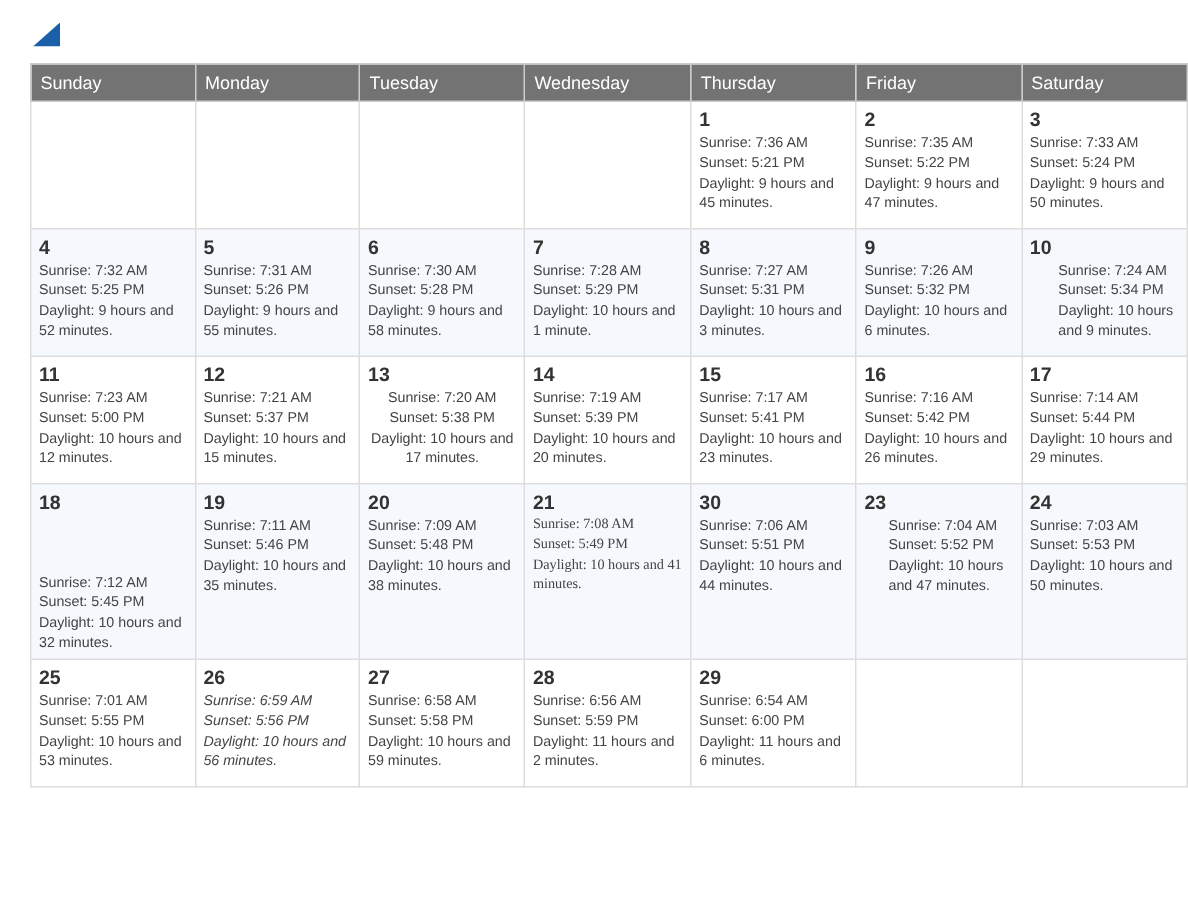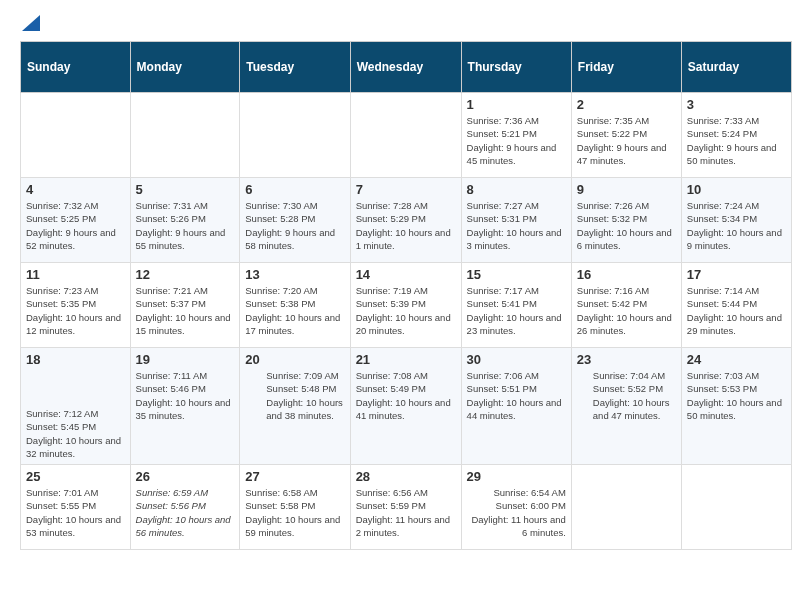--- a/index.html
+++ b/index.html
@@ -10,25 +10,25 @@
     .logo { display: flex; flex-direction: column; }
     
     .title-block { text-align: right; }
     .month-title { font-size: 36px; font-weight: bold; color: #333; }
     .location-title { font-size: 16px; color: #555; }
     
     .calendar { width: 100%; border-collapse: collapse; margin: 0 10px; }
     .calendar-wrapper { padding: 0 10px 10px 10px; }
     
     .cal-header th {
-      background-color: #0c4a6e;
+      background-color: #737373;
       color: white;
-      padding: 18px 6px;
+      padding: 5px 6px;
       font-size: 12px;
-      font-weight: bold;
+      font-weight: normal;
       text-align: left;
       border: 1px solid #ccc;
     }
     
     .calendar td {
       width: 113px;
       vertical-align: top;
       border: 1px solid #ddd;
       padding: 4px 5px;
       font-size: 10px;
@@ -136,41 +136,41 @@
 Daylight: 10 hours and 3 minutes.</div>
           </td>
           <td>
             <span class="day-num">9</span>
             <div class="day-info" style="white-space: pre-line;">Sunrise: 7:26 AM
 Sunset: 5:32 PM
 Daylight: 10 hours and 6 minutes.</div>
           </td>
           <td>
             <span class="day-num">10</span>
-            <div class="day-info" style="white-space: pre-line;">Sunrise: 7:24 AM
+            <div class="day-info" style="white-space: pre-line; margin-left: 19px;">Sunrise: 7:24 AM
 Sunset: 5:34 PM
 Daylight: 10 hours and 9 minutes.</div>
           </td>
         </tr>
         <tr class="row-even">
           <td>
             <span class="day-num">11</span>
             <div class="day-info" style="white-space: pre-line;">Sunrise: 7:23 AM
-Sunset: 5:35 PM
+Sunset: 5:00 PM
 Daylight: 10 hours and 12 minutes.</div>
           </td>
           <td>
             <span class="day-num">12</span>
             <div class="day-info" style="white-space: pre-line;">Sunrise: 7:21 AM
 Sunset: 5:37 PM
 Daylight: 10 hours and 15 minutes.</div>
           </td>
           <td>
             <span class="day-num">13</span>
-            <div class="day-info" style="white-space: pre-line;">Sunrise: 7:20 AM
+            <div class="day-info" style="white-space: pre-line; text-align: center;">Sunrise: 7:20 AM
 Sunset: 5:38 PM
 Daylight: 10 hours and 17 minutes.</div>
           </td>
           <td>
             <span class="day-num">14</span>
             <div class="day-info" style="white-space: pre-line;">Sunrise: 7:19 AM
 Sunset: 5:39 PM
 Daylight: 10 hours and 20 minutes.</div>
           </td>
           <td>
@@ -200,27 +200,27 @@
 Daylight: 10 hours and 32 minutes.</div>
           </td>
           <td>
             <span class="day-num">19</span>
             <div class="day-info" style="white-space: pre-line;">Sunrise: 7:11 AM
 Sunset: 5:46 PM
 Daylight: 10 hours and 35 minutes.</div>
           </td>
           <td>
             <span class="day-num">20</span>
-            <div class="day-info" style="white-space: pre-line; margin-left: 21px;">Sunrise: 7:09 AM
+            <div class="day-info" style="white-space: pre-line;">Sunrise: 7:09 AM
 Sunset: 5:48 PM
 Daylight: 10 hours and 38 minutes.</div>
           </td>
           <td>
             <span class="day-num">21</span>
-            <div class="day-info" style="white-space: pre-line;">Sunrise: 7:08 AM
+            <div class="day-info" style="white-space: pre-line; font-family: Liberation Serif, serif;">Sunrise: 7:08 AM
 Sunset: 5:49 PM
 Daylight: 10 hours and 41 minutes.</div>
           </td>
           <td>
             <span class="day-num">30</span>
             <div class="day-info" style="white-space: pre-line;">Sunrise: 7:06 AM
 Sunset: 5:51 PM
 Daylight: 10 hours and 44 minutes.</div>
           </td>
           <td>
@@ -256,21 +256,21 @@
 Daylight: 10 hours and 59 minutes.</div>
           </td>
           <td>
             <span class="day-num">28</span>
             <div class="day-info" style="white-space: pre-line;">Sunrise: 6:56 AM
 Sunset: 5:59 PM
 Daylight: 11 hours and 2 minutes.</div>
           </td>
           <td>
             <span class="day-num">29</span>
-            <div class="day-info" style="white-space: pre-line; text-align: right;">Sunrise: 6:54 AM
+            <div class="day-info" style="white-space: pre-line;">Sunrise: 6:54 AM
 Sunset: 6:00 PM
 Daylight: 11 hours and 6 minutes.</div>
           </td>
           <td class="empty-cell"></td>
           <td class="empty-cell"></td>
         </tr>
       </tbody>
   </table>
 </div>
 

